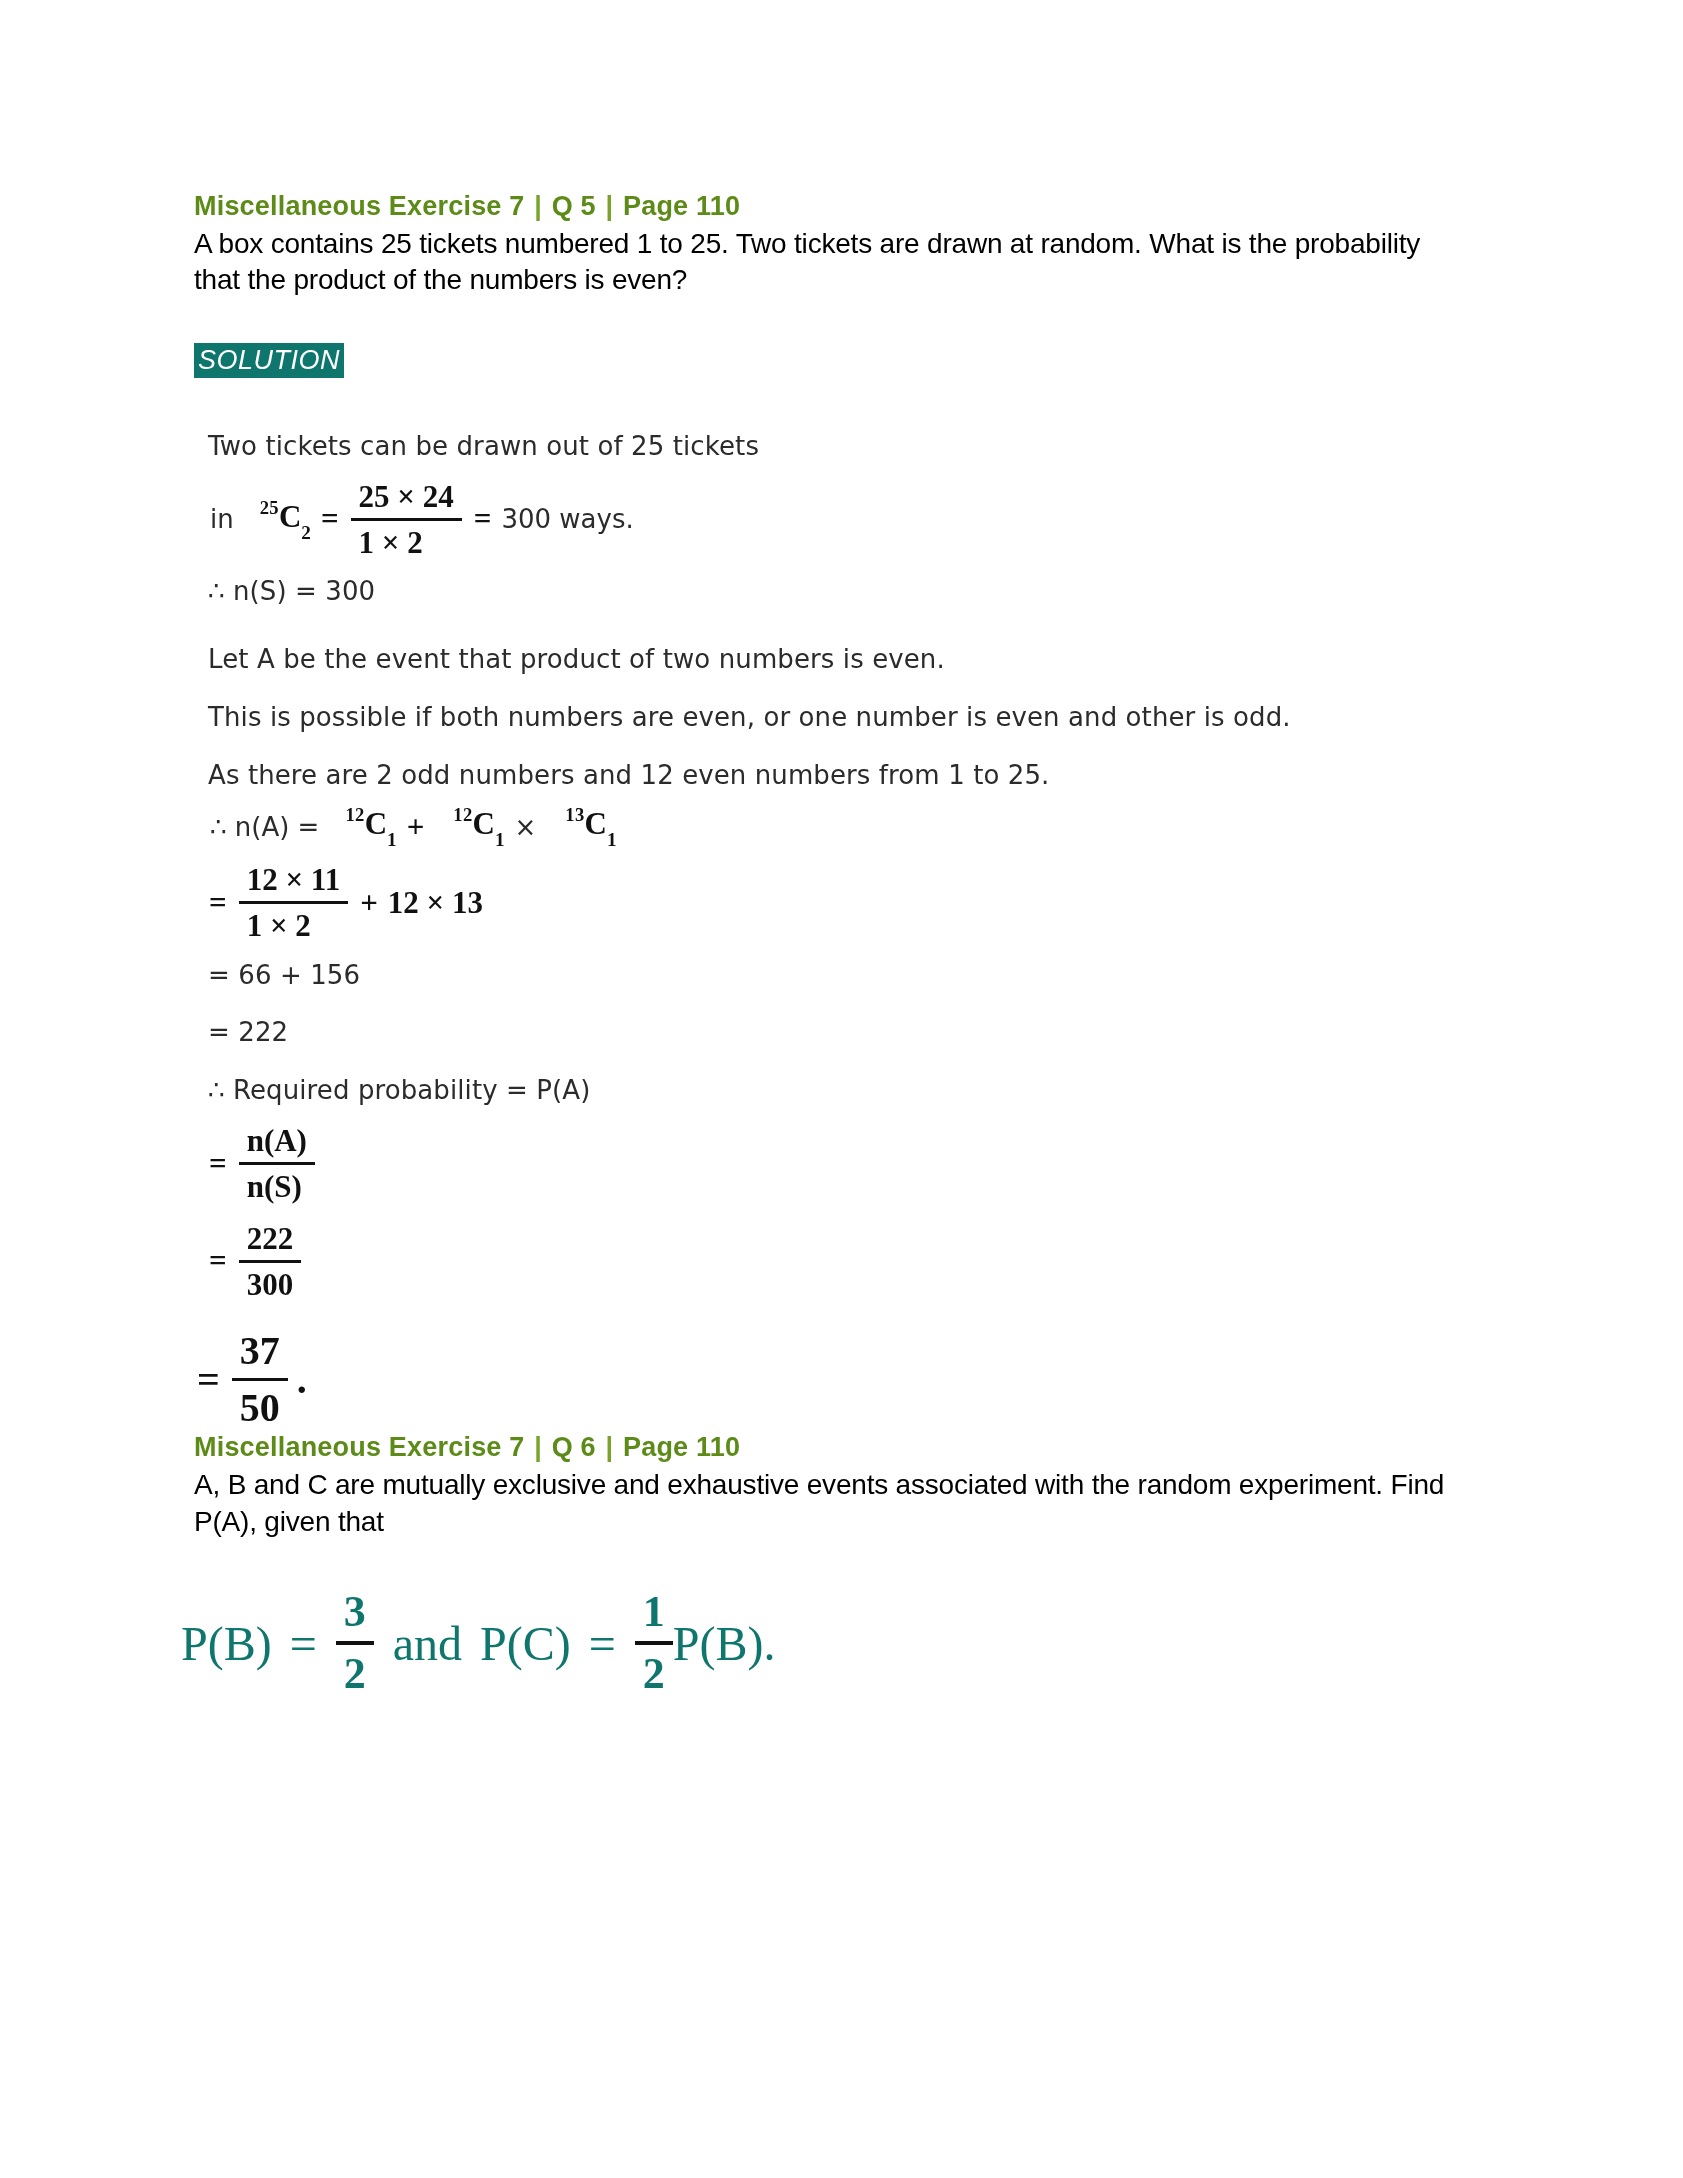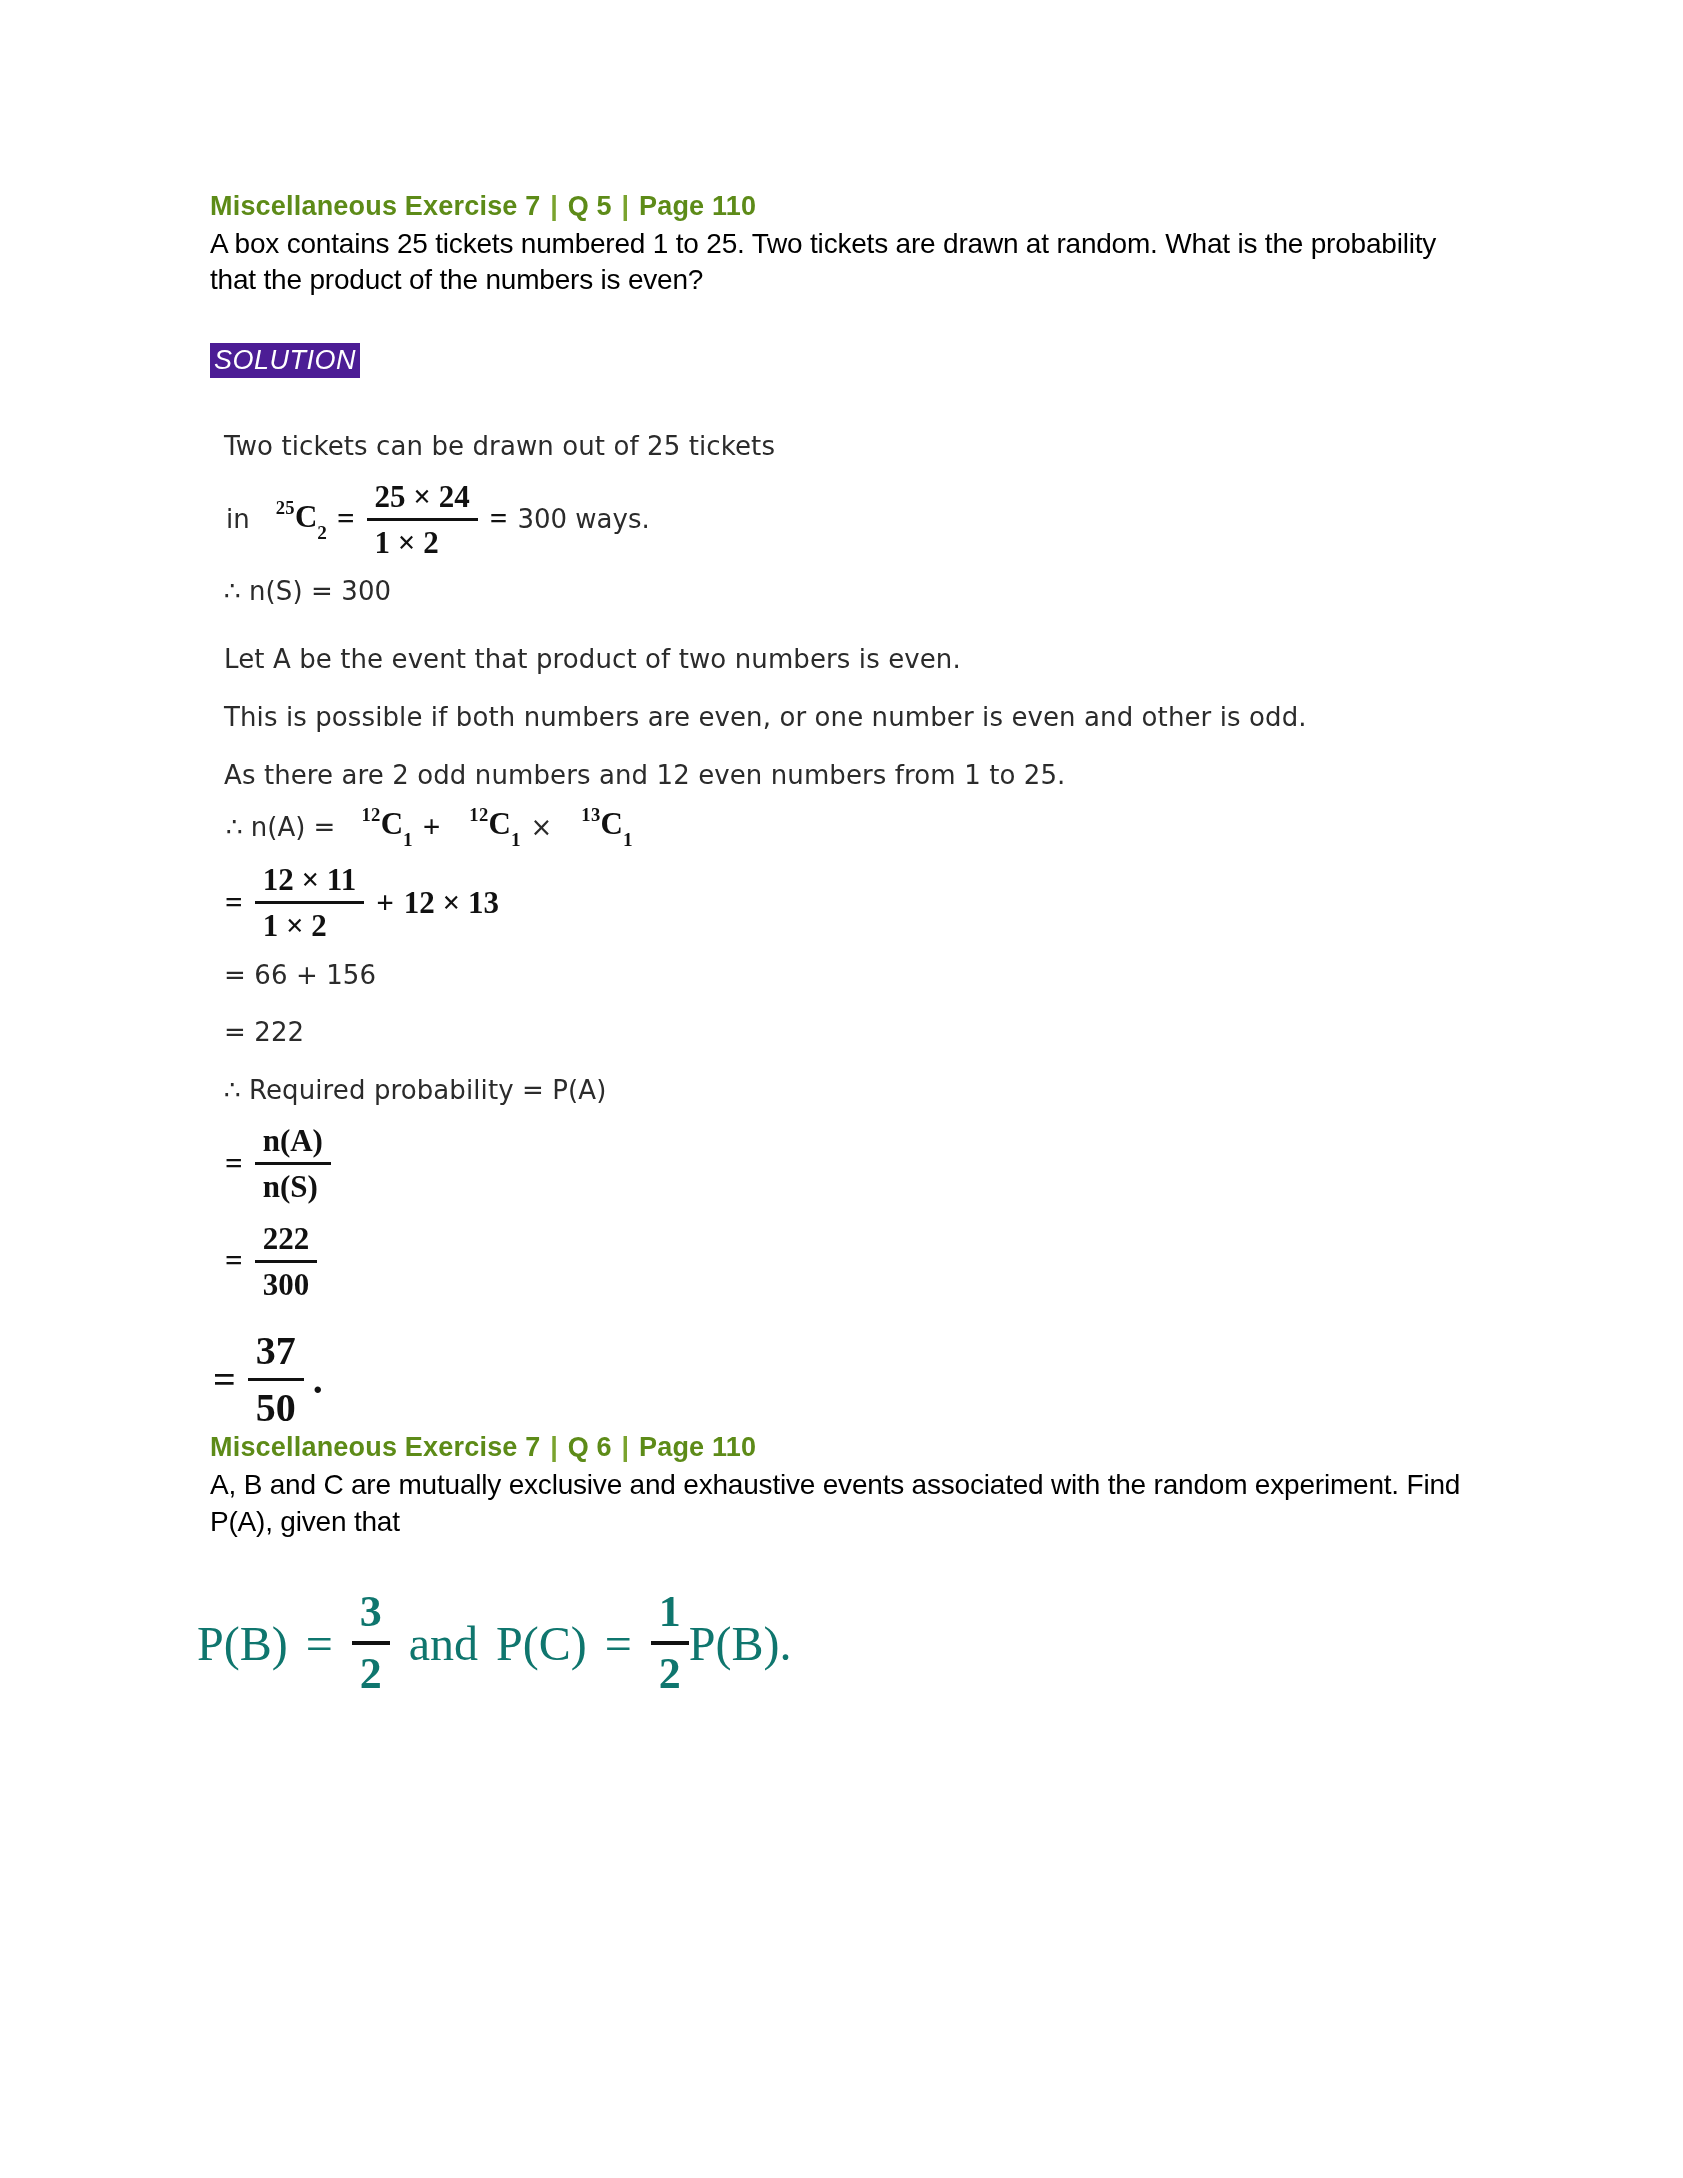--- a/index.html
+++ b/index.html
@@ -11,21 +11,21 @@
   body {
     width: 1683px;
     height: 2178px;
     position: relative;
     font-family: "Liberation Sans", sans-serif;
     color: #1a1a1a;
     overflow: hidden;
   }
   .page {
     position: absolute;
-    left: 16px; top: 0;
+    left: 0; top: 0;
     width: 1331px;
     height: 2178px;
     background: #ffffff;
   }
   .content {
     position: absolute;
     left: 194px;
     top: 190px;
     width: 1277px;
   }
@@ -50,21 +50,21 @@
     line-height: 1.30;
     color: #000000;
     margin: 0;
     letter-spacing: -0.2px;
   }
 
   
   .solution-wrap { margin-top: 44px; }
   .solution-tag {
     display: inline-block;
-    background: #4c1d95;
+    background: #0f766e;
     color: #ffffff;
     font-style: italic;
     font-weight: normal;
     font-size: 27px;
     letter-spacing: 0.5px;
     padding: 2px 4px 3px 4px;
     line-height: 1.12;
     font-family: "Liberation Sans", sans-serif;
   }
 

